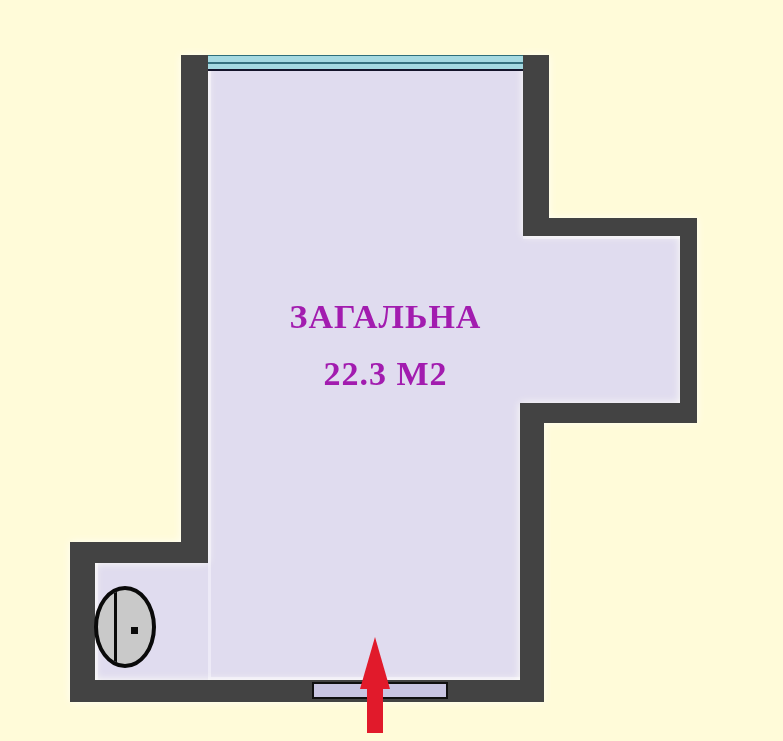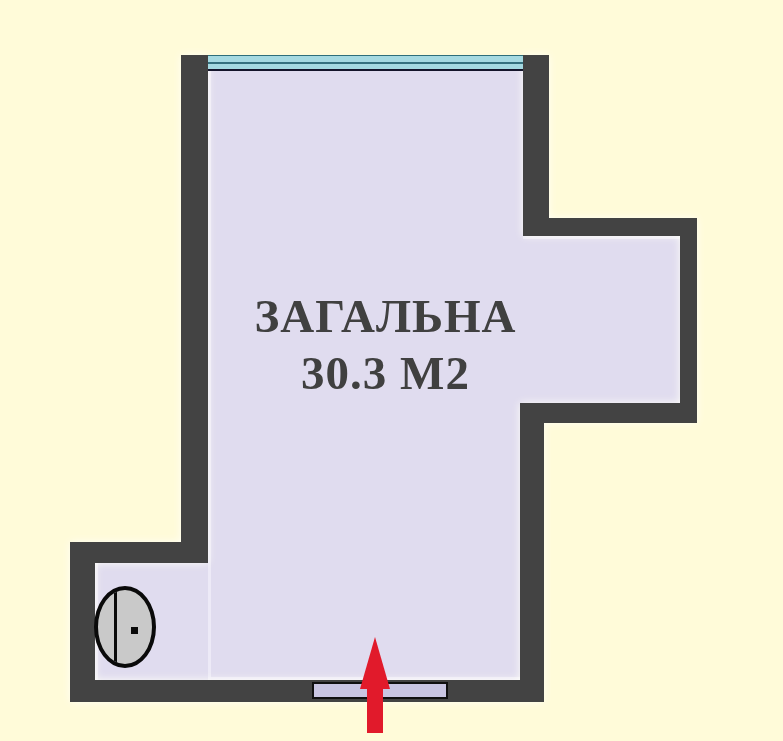--- a/index.html
+++ b/index.html
@@ -88,24 +88,24 @@
     position: absolute; left: 33px; top: 37px; width: 7px; height: 7px;
     background: #0A0A0A;
   }
 
   
   #area-text {
     position: absolute; left: 228px; top: 288px; width: 315px;
     text-align: center;
     font-family: "Liberation Serif", serif;
     font-weight: bold;
-    font-size: 47px;
+    font-size: 34px;
     line-height: 57px;
     letter-spacing: 1px;
-    color: #404040;
+    color: #a21caf;
     z-index: 5;
     white-space: nowrap;
   }
 </style>
 </head>
 <body>
 
 <div id="canvas">
 
   <div class="interior" id="interior-main"></div>
@@ -138,16 +138,16 @@
   <div class="arrow" id="arrow-head"></div>
   <div class="arrow" id="arrow-shaft"></div>
 
   <div id="fixture">
     <div class="chord"></div>
     <div class="dot"></div>
   </div>
 
   <div id="area-text">
     <div>ЗАГАЛЬНА</div>
-    <div>30.3 М2</div>
+    <div>22.3 М2</div>
   </div>
 
 </div>
 
 </body></html>

